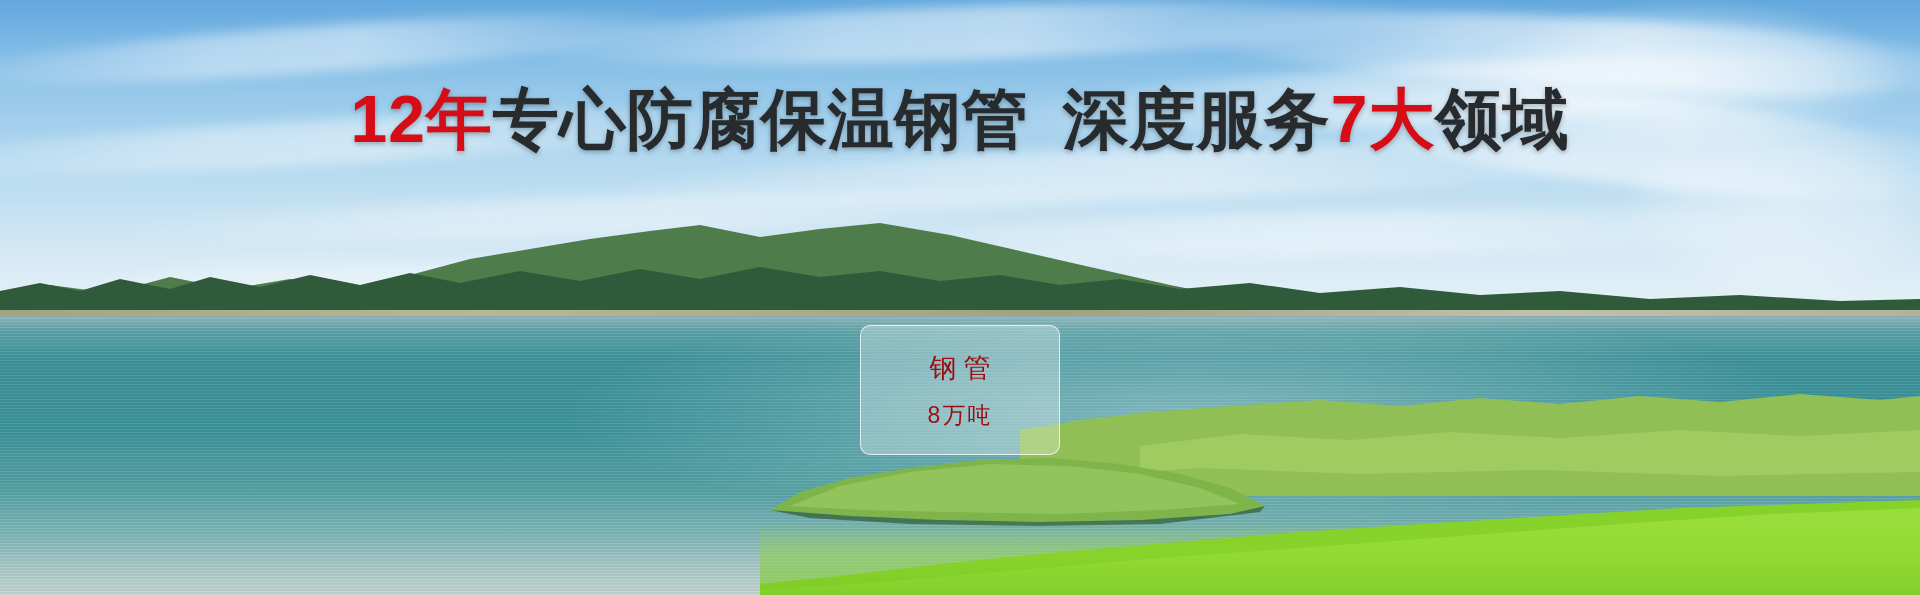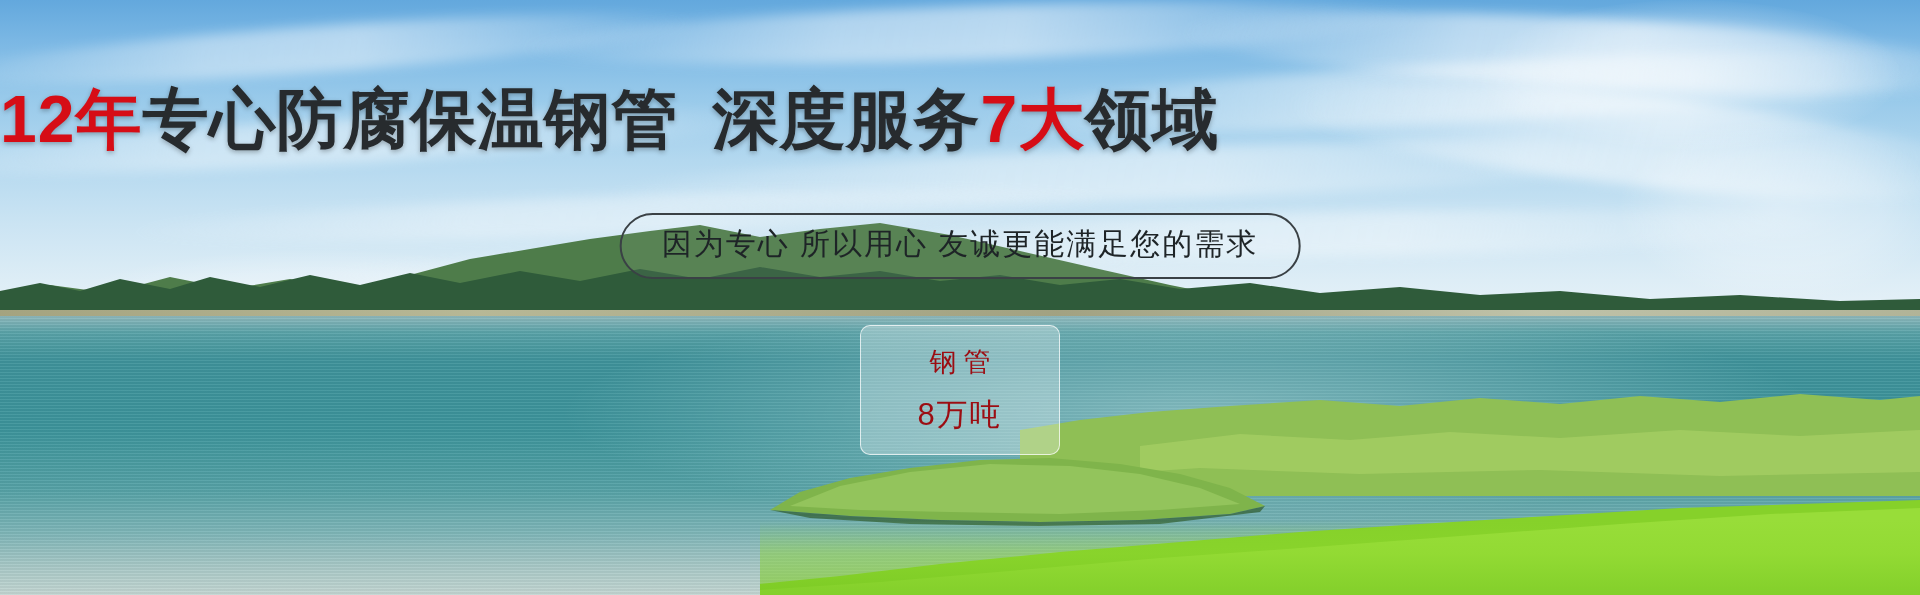--- a/index.html
+++ b/index.html
@@ -68,20 +68,21 @@
   }
   .water-sheen{
     position:absolute; left:0; top:316px; width:1920px; height:279px;
     background:radial-gradient(ellipse 900px 160px at 62% 35%, rgba(255,255,255,.35) 0%, rgba(255,255,255,0) 70%);
     pointer-events:none;
   }
 
   
   .headline{
     position:absolute; top:86px; left:0; width:1920px;
+    text-align:center;
     font-size:66px;
     font-weight:bold;
     letter-spacing:1px;
     line-height:1;
     white-space:nowrap;
     text-shadow:0 2px 5px rgba(0,0,0,.28);
   }
   .headline .red{ color:#d60d16; }
   .headline .dark{ color:#272b2e; }
   .headline .gap{ display:inline-block; width:34px; }
@@ -107,21 +108,21 @@
     width:200px; height:130px;
     border:1px solid rgba(255,255,255,.72);
     border-radius:10px;
     background:rgba(255,255,255,.30);
     display:flex; flex-direction:column;
     align-items:center; justify-content:center;
     gap:14px;
     color:#9c0d12;
   }
   .card .cap{ font-size:27px; letter-spacing:7px; text-indent:7px;text-align:right; }
-  .card .val{ font-size:31px; letter-spacing:2px; }
+  .card .val{ font-size:23px; letter-spacing:2px; }
   .card .val sup{ font-size:.6em; vertical-align:super; letter-spacing:0; }
 </style>
 </head>
 <body>
 
 <div id="banner">
 
   <div class="sky"></div>
 
   <div class="wisp" style="left:-60px;top:26px;width:760px;height:46px;transform:rotate(-4deg);opacity:.55;"></div>
@@ -194,21 +195,20 @@
     <path d="M0,97 L0,92 L120,84 L260,72 L400,60 L540,50 L700,38 L860,26
              L1010,16 L1160,10 L1160,97 Z" fill="#9ade3b" opacity=".9"></path>
   </svg>
   <div style="position:absolute;left:760px;top:520px;width:1160px;height:75px;
               background:linear-gradient(to bottom, rgba(160,225,60,0) 0%, rgba(140,215,45,.45) 45%, rgba(120,200,35,.65) 100%);"></div>
 
   <div class="headline">
     <span class="red">12年</span><span class="dark">专心防腐保温钢管</span><span class="gap"></span><span class="dark">深度服务</span><span class="red">7大</span><span class="dark">领域</span>
   </div>
 
-  <div class="pill">因为专心 所以用心  友诚更能满足您的需求</div>
 
   <div class="cards">
 
     <div class="card">
       <div class="cap">钢管</div>
       <div class="val"><span>8万吨</span></div>
     </div>
 
 
 

